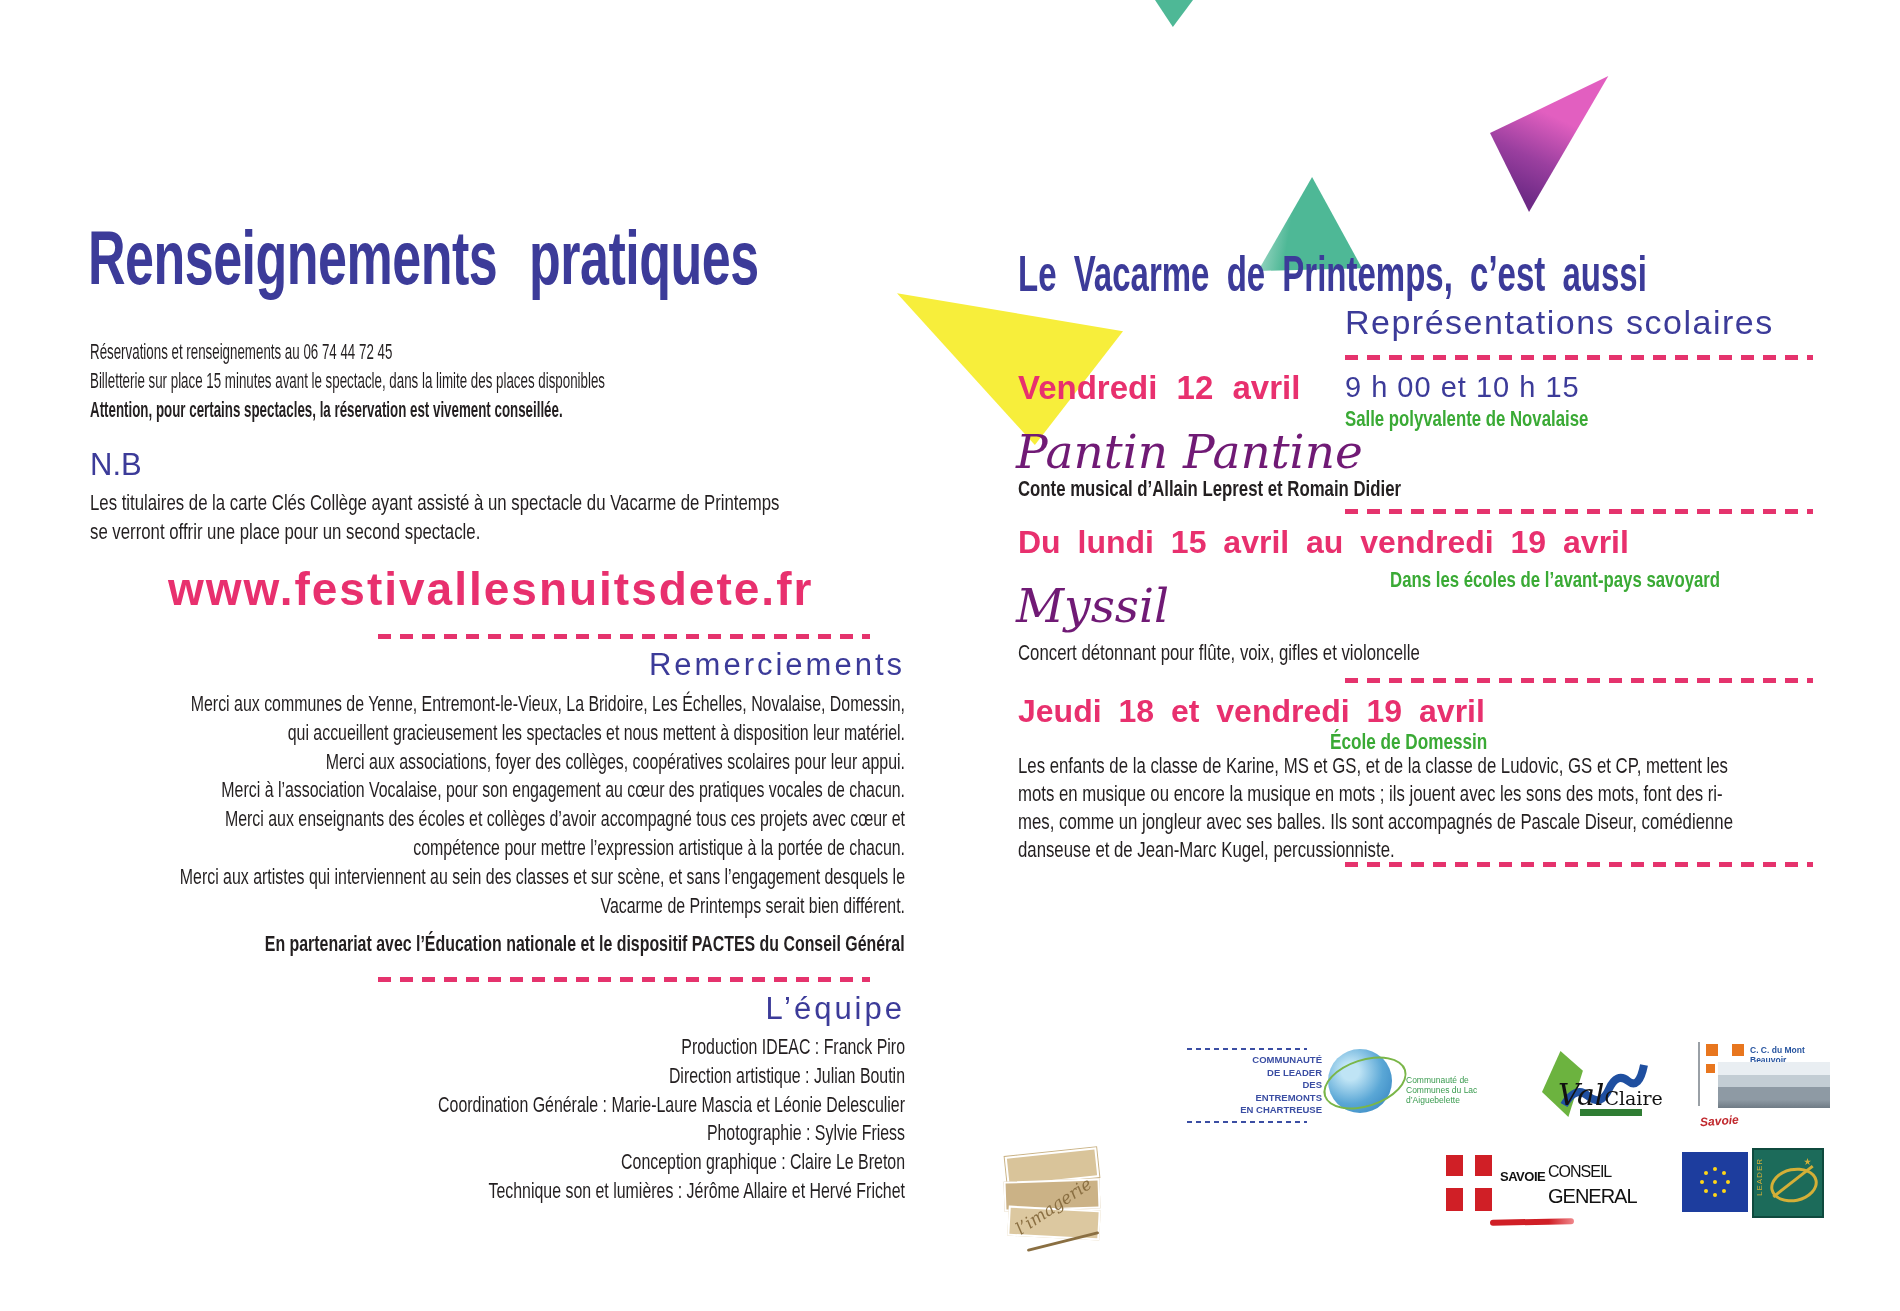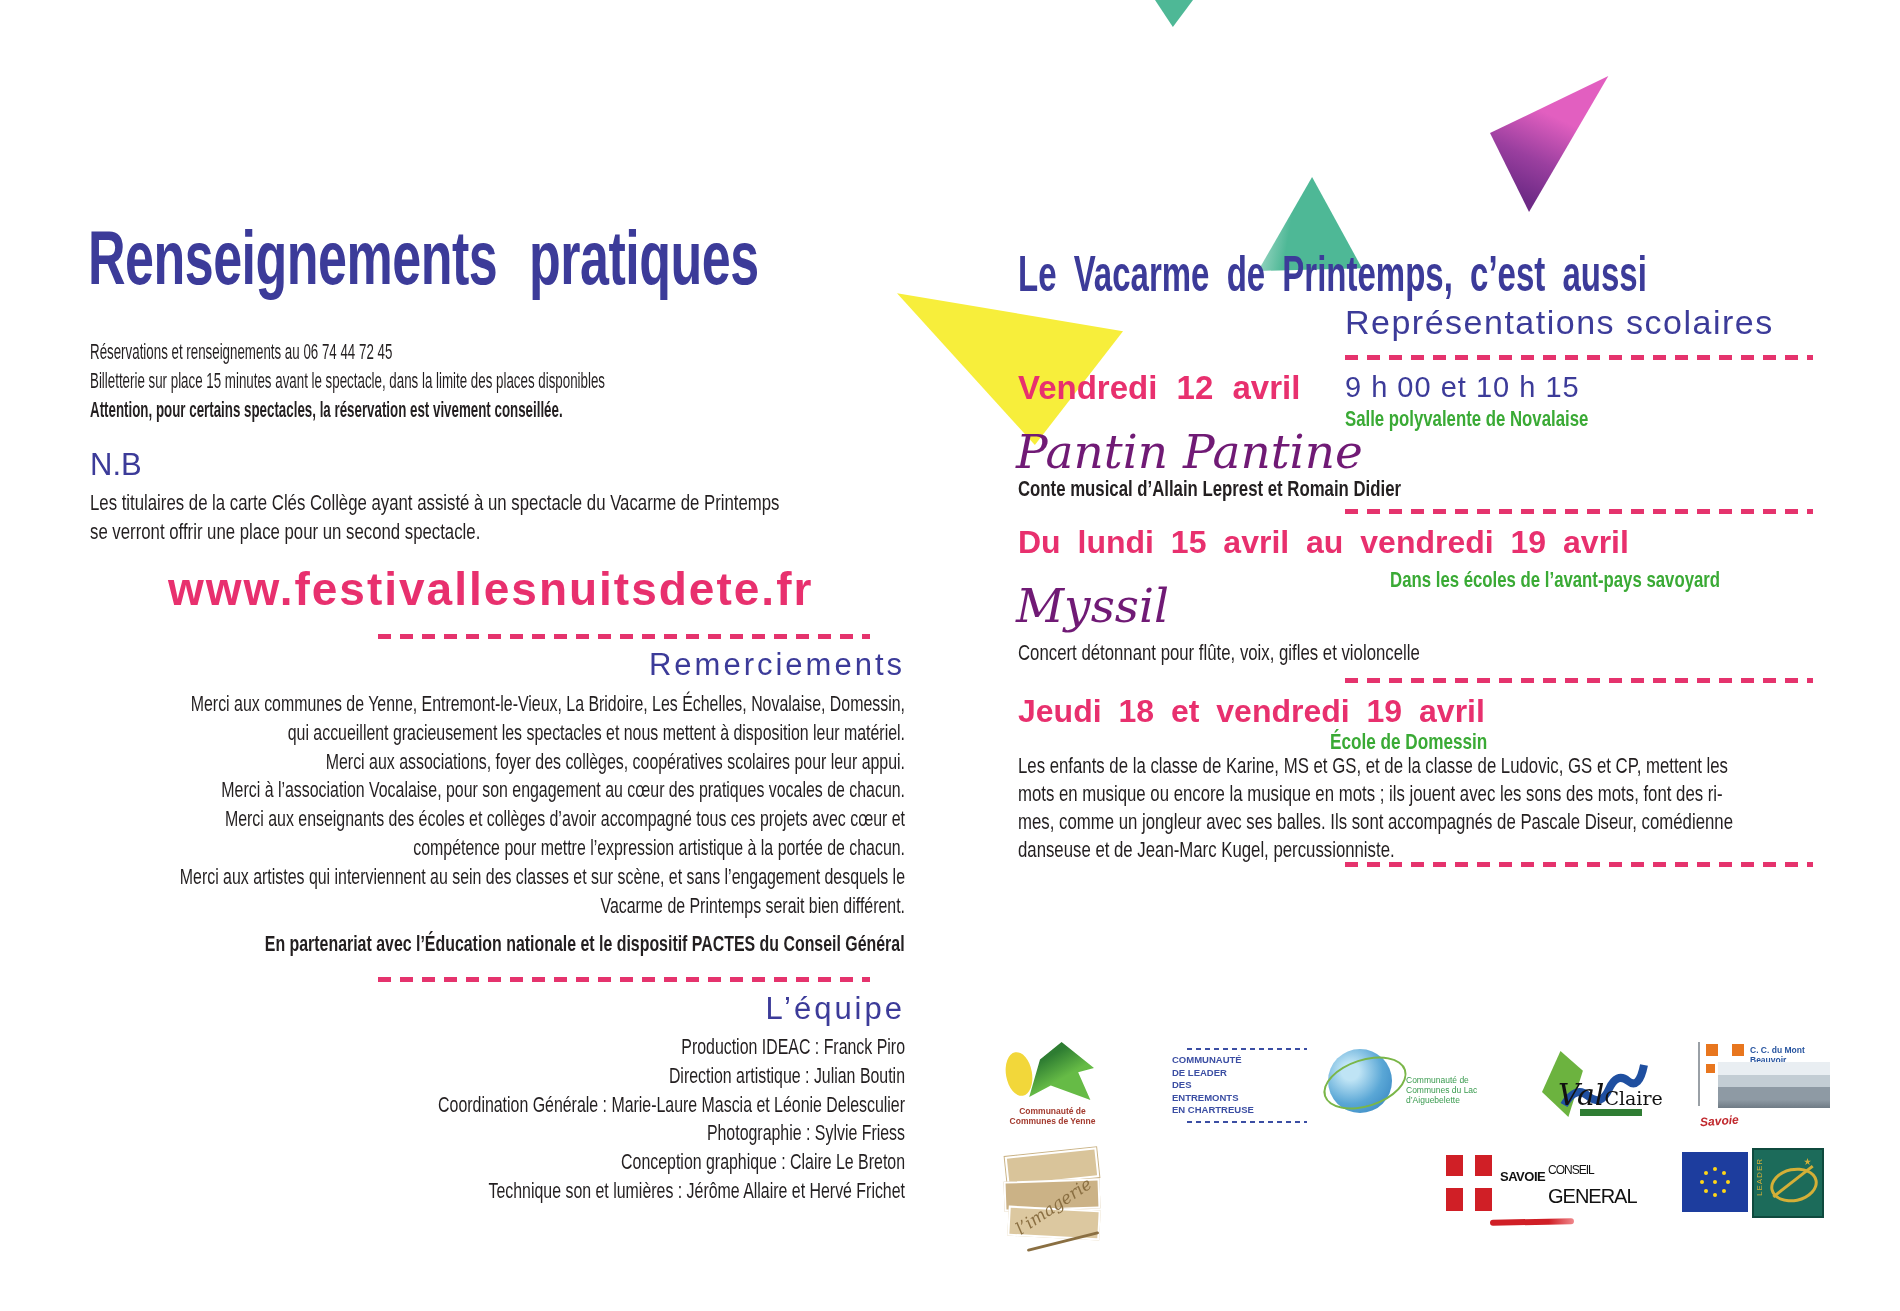--- a/index.html
+++ b/index.html
@@ -109,29 +109,24 @@
   <div class="abs sx78 nw green" style="left:1330px;top:729px;font-size:22px;">École de Domessin</div>
   <div class="abs sx78 body-t" style="left:1018px;top:752px;width:1060px;line-height:28px;">
     <div class="nw">Les enfants de la classe de Karine, MS et GS, et de la classe de Ludovic, GS et CP, mettent les</div>
     <div class="nw">mots en musique ou encore la musique en mots ; ils jouent avec les sons des mots, font des ri-</div>
     <div class="nw">mes, comme un jongleur avec ses balles. Ils sont accompagnés de Pascale Diseur, comédienne</div>
     <div class="nw">danseuse et de Jean-Marc Kugel, percussionniste.</div>
   </div>
 
   <div class="abs dash" style="left:1345px;top:862px;width:468px;"></div>
 
-  <div class="abs" style="left:1000px;top:1042px;width:105px;height:95px;">
-    <div class="abs" style="left:6px;top:10px;width:26px;height:44px;background:#f2d73a;border-radius:50%;transform:rotate(-10deg);"></div>
-    <div class="abs" style="left:22px;top:0;width:72px;height:58px;background:linear-gradient(150deg,#2e7d32 30%,#66bb46 60%);clip-path:polygon(25% 30%,55% 0,100% 45%,78% 52%,95% 100%,40% 75%,10% 95%);"></div>
-    <div class="abs logo-small bold" style="left:0;top:64px;width:105px;color:#a33a2e;text-align:center;">Communauté de Communes de Yenne</div>
-  </div>
 
   <div class="abs" style="left:1172px;top:1048px;width:150px;height:85px;">
     <div class="bdash" style="width:120px;margin:0 auto;"></div>
-    <div style="text-align:left;color:#3b4ea3;font-weight:bold;font-size:9.5px;line-height:12.5px;padding:4px 0;">
+    <div style="text-align:right;color:#3b4ea3;font-weight:bold;font-size:9.5px;line-height:12.5px;padding:4px 0;">
       <div>COMMUNAUTÉ</div>
       <div>DE LEADER</div>
       <div>DES</div>
       <div>ENTREMONTS</div>
       <div>EN CHARTREUSE</div>
     </div>
     <div class="bdash" style="width:120px;margin:0 auto;"></div>
   </div>
 
   <div class="abs" style="left:1328px;top:1045px;width:165px;height:85px;">
@@ -169,21 +164,21 @@
     <div class="abs" style="left:26px;top:92px;width:74px;height:3px;background:#8a6f42;border-radius:2px;transform:rotate(-14deg);"></div>
   </div>
 
 
   <div class="abs" style="left:1446px;top:1155px;width:155px;height:80px;">
     <div class="abs" style="left:0;top:0;width:46px;height:56px;background:#d01f26;">
       <div class="abs" style="left:17px;top:0;width:12px;height:56px;background:#fff;"></div>
       <div class="abs" style="left:0;top:21px;width:46px;height:12px;background:#fff;"></div>
     </div>
     <div class="abs nw" style="left:54px;top:14px;font-size:13px;font-weight:bold;letter-spacing:-0.5px;color:#111;">SAVOIE</div>
-    <div class="abs nw" style="left:102px;top:8px;font-size:12px;letter-spacing:-1px;color:#111;">CONSEIL</div>
+    <div class="abs nw" style="left:102px;top:8px;font-size:16px;letter-spacing:-1px;color:#111;">CONSEIL</div>
     <div class="abs nw" style="left:102px;top:30px;font-size:20px;letter-spacing:-1px;color:#111;">GENERAL</div>
     <div class="abs" style="left:44px;top:64px;width:84px;height:6px;background:linear-gradient(90deg,#d01f26 70%,#f0888c);border-radius:3px;transform:rotate(-1deg);"></div>
   </div>
 
   <div class="abs" style="left:1682px;top:1148px;width:150px;height:85px;">
     <div class="abs" style="left:0;top:4px;width:66px;height:60px;background:#1d3d9e;">
       <div class="eu-stars" style="left:31px;top:28px;"></div>
     </div>
     <div class="abs" style="left:70px;top:0;width:68px;height:66px;background:#1c6b5a;border:2px solid #0f4a3e;">
       <div class="abs nw" style="left:1px;top:8px;font-size:8px;color:#d4af37;writing-mode:vertical-rl;transform:rotate(180deg);letter-spacing:1px;">LEADER</div>

